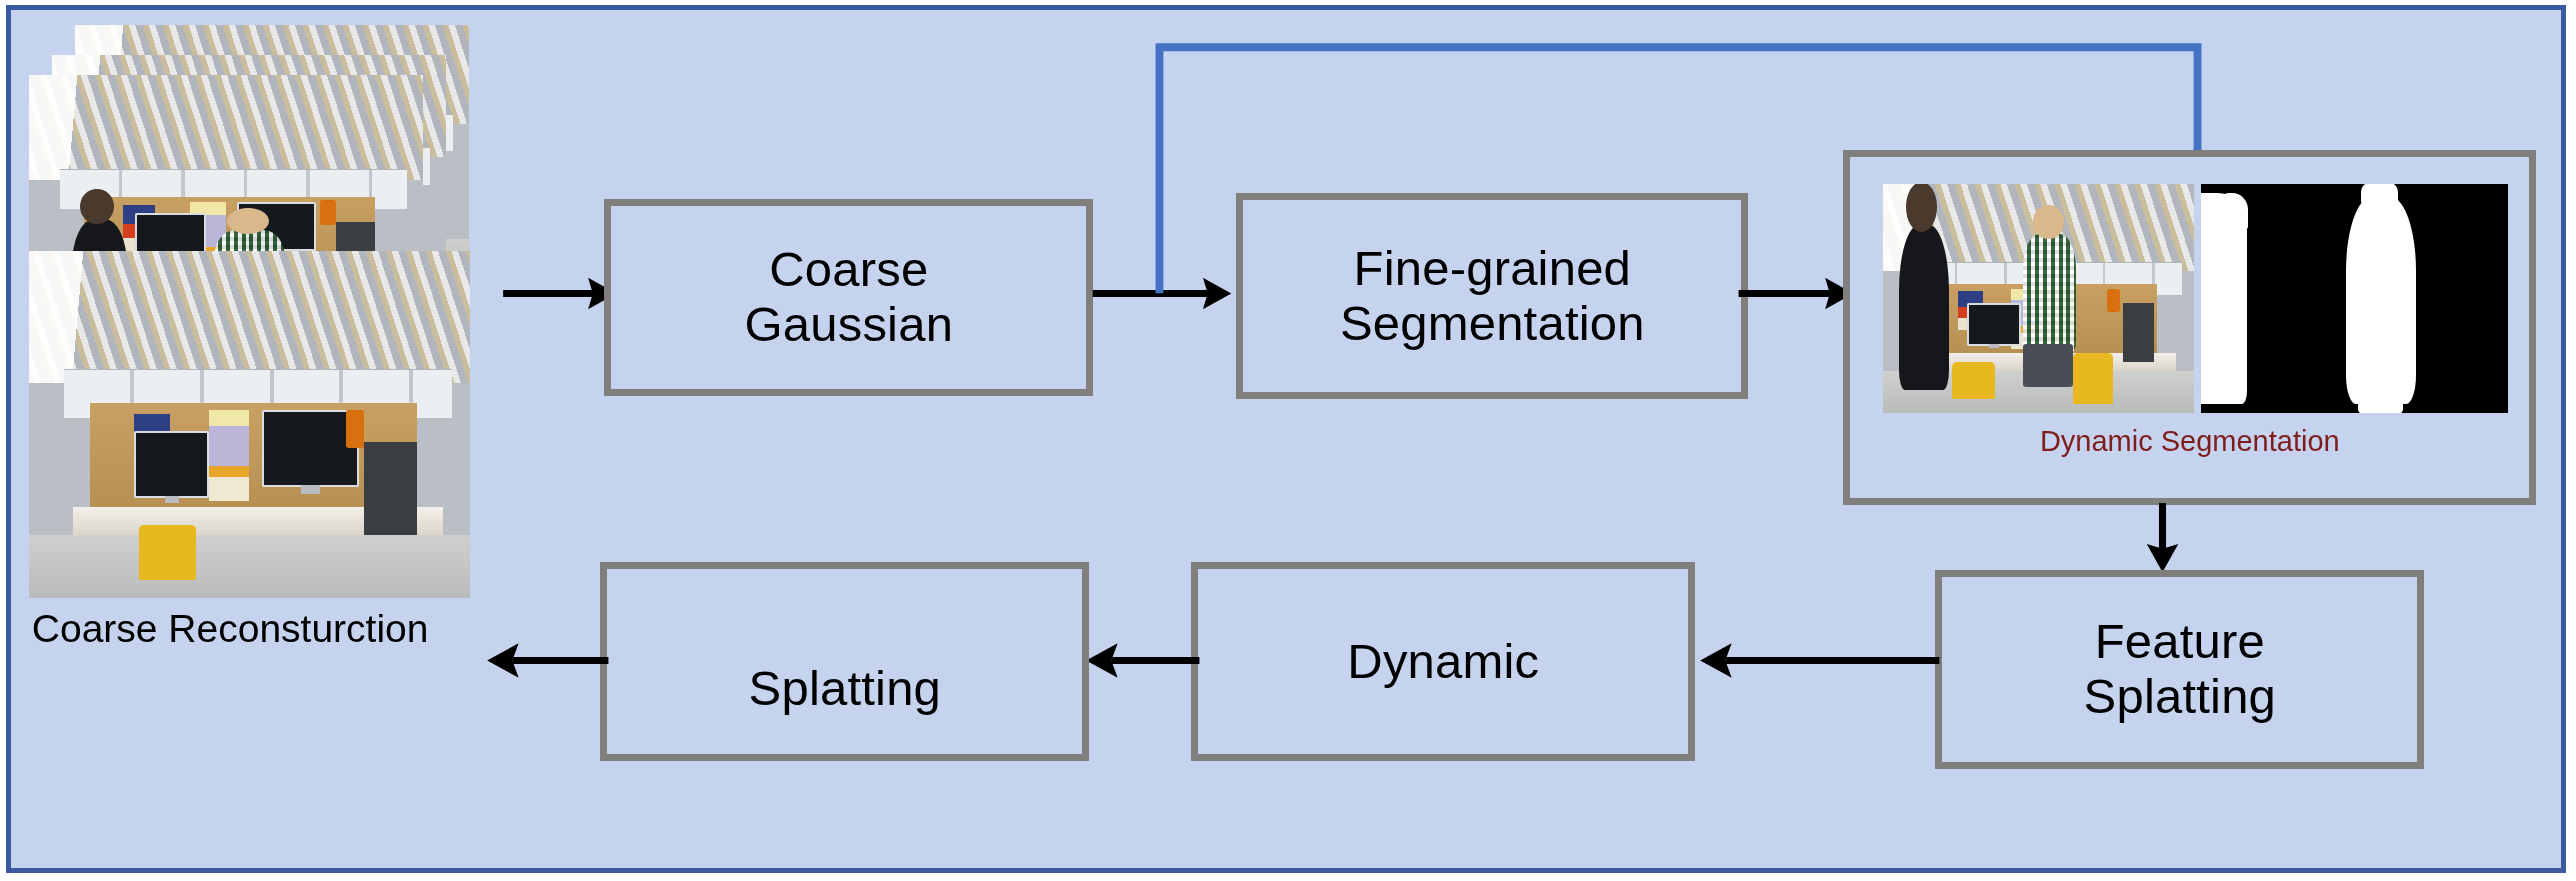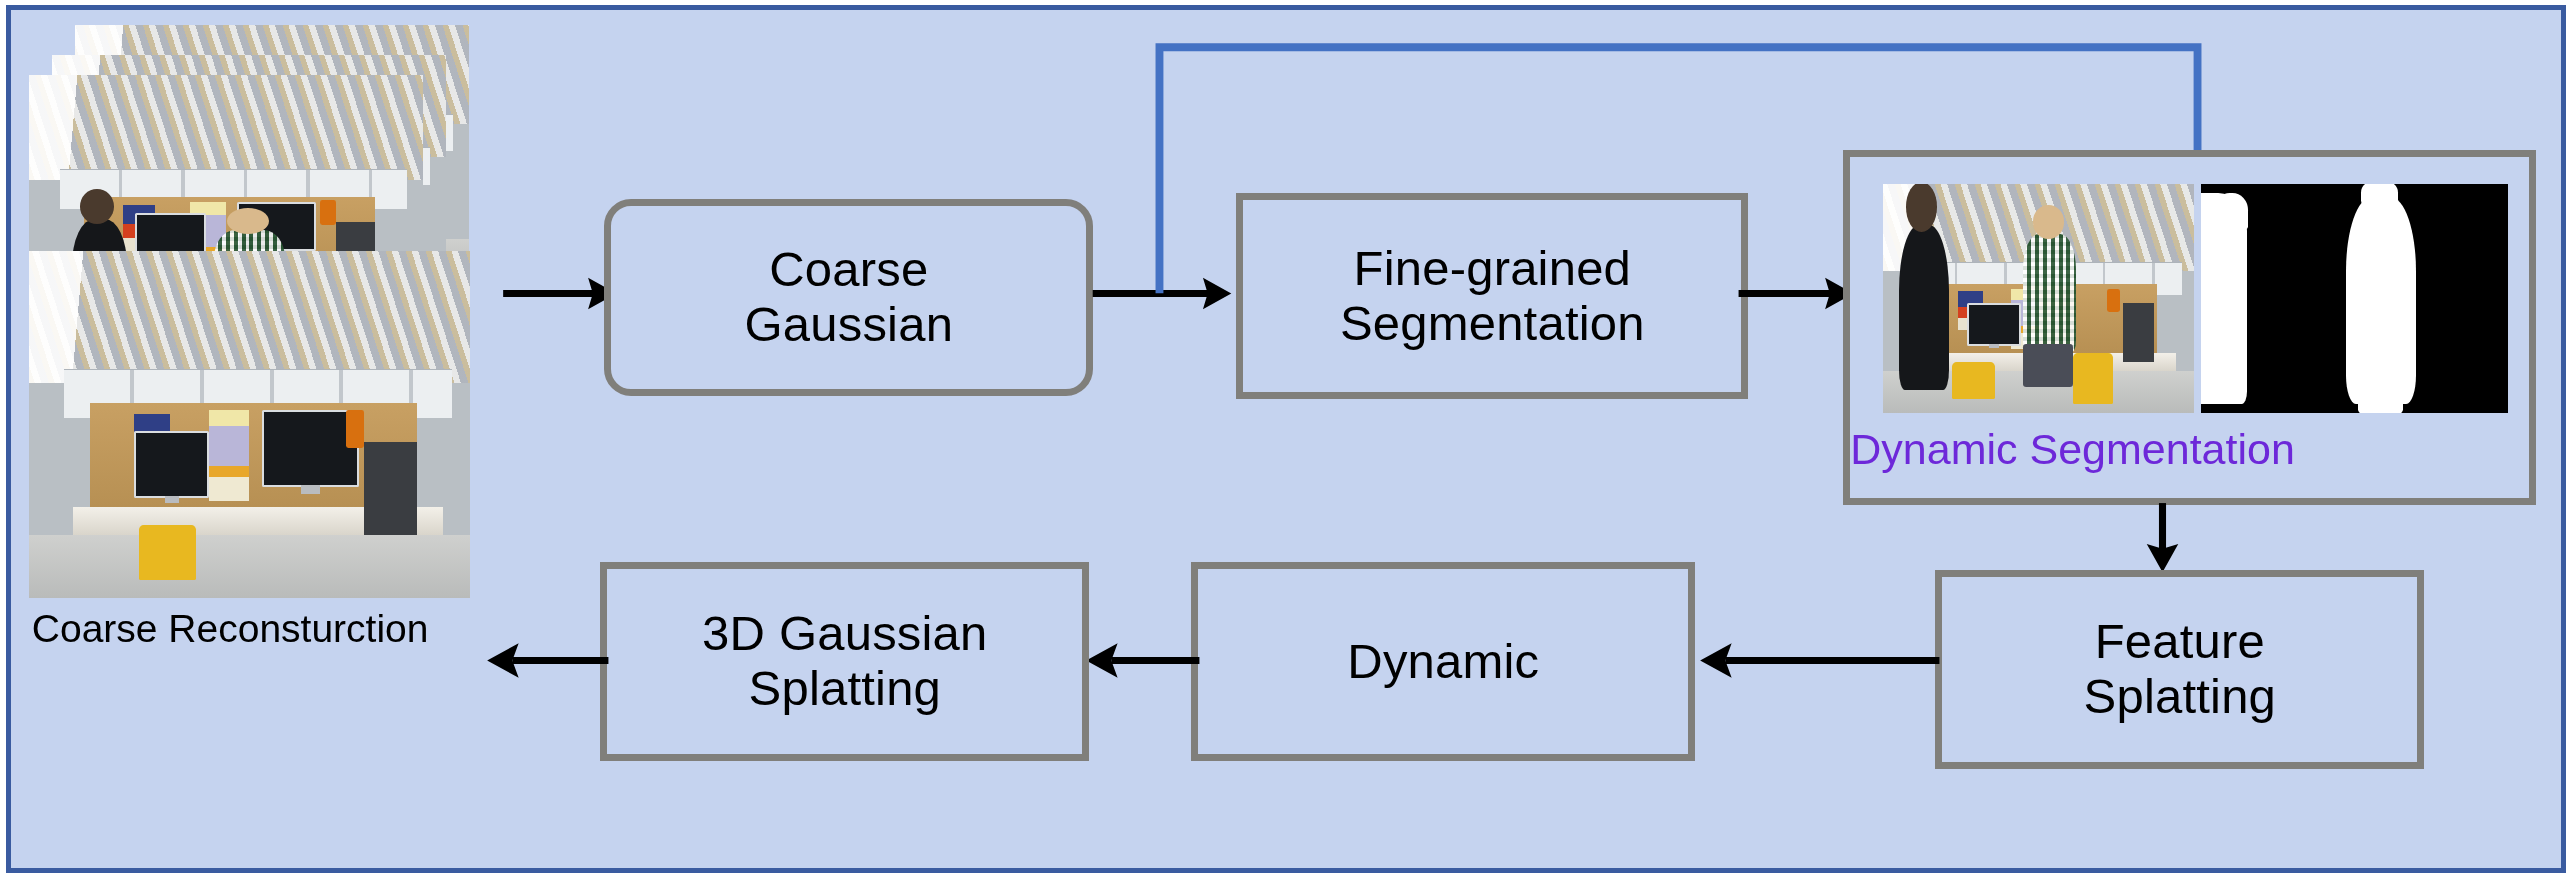--- a/index.html
+++ b/index.html
@@ -65,22 +65,23 @@
   
   .dsbox {
     position: absolute;
     box-sizing: border-box;
     background: #c5d3ef;
     border: 7px solid #807f7b;
   }
   .dscap {
     position: absolute;
     width: 100%;
-    font-size: 43px;
-    color: #6d28d9;
+    text-align: center;
+    font-size: 29px;
+    color: #7f1d1d;
     font-family: "Liberation Sans", sans-serif;
   }
 
   
   .arrow-h, .arrow-v { position: absolute; }
   .blue-path { position: absolute; }
 
   
   .scene { position: absolute; inset: 0; }
   .ceil {
@@ -208,21 +209,21 @@
       </div>
 
       <div class="caption" style="left:27px; top:339px;">RGB images</div>
     </div>
 
     <svg class="arrow-h" style="left:489px; top:252px;" width="118" height="63" viewBox="0 0 150 80">
       <line x1="4" y1="40" x2="126" y2="40" stroke="#000" stroke-width="9"></line>
       <polygon points="148,40 112,20 118,40 112,60" fill="#000"></polygon>
     </svg>
 
-    <div class="pbox" style="left:593px; top:189px; width:489px; height:197px;border-radius:27px;">
+    <div class="pbox" style="left:593px; top:189px; width:489px; height:197px;">
       <span class="label">
         <span>Coarse</span><br>
         <span>Gaussian</span>
       </span>
     </div>
 
     <svg class="arrow-h" style="left:1080px; top:252px;" width="142" height="63" viewBox="0 0 180 80">
       <line x1="2" y1="40" x2="156" y2="40" stroke="#000" stroke-width="9"></line>
       <polygon points="178,40 142,20 148,40 142,60" fill="#000"></polygon>
     </svg>
@@ -297,21 +298,21 @@
       </span>
     </div>
 
     <svg class="arrow-h" style="left:1072px; top:619px;" width="118" height="63" viewBox="0 0 150 80">
       <line x1="148" y1="40" x2="36" y2="40" stroke="#000" stroke-width="9"></line>
       <polygon points="4,40 44,18 36,40 44,62" fill="#000"></polygon>
     </svg>
 
     <div class="pbox" style="left:589px; top:552px; width:489px; height:199px;">
       <span class="label">
-        <span>3D Gaussian</span><br>
+        <br>
         <span>Splatting</span>
       </span>
     </div>
 
     <svg class="arrow-h" style="left:473px; top:619px;" width="126" height="63" viewBox="0 0 160 80">
       <line x1="158" y1="40" x2="36" y2="40" stroke="#000" stroke-width="9"></line>
       <polygon points="4,40 44,18 36,40 44,62" fill="#000"></polygon>
     </svg>
 
     <div class="imgstack" style="left:17.3px; top:241px; width:473px; height:315px;">

